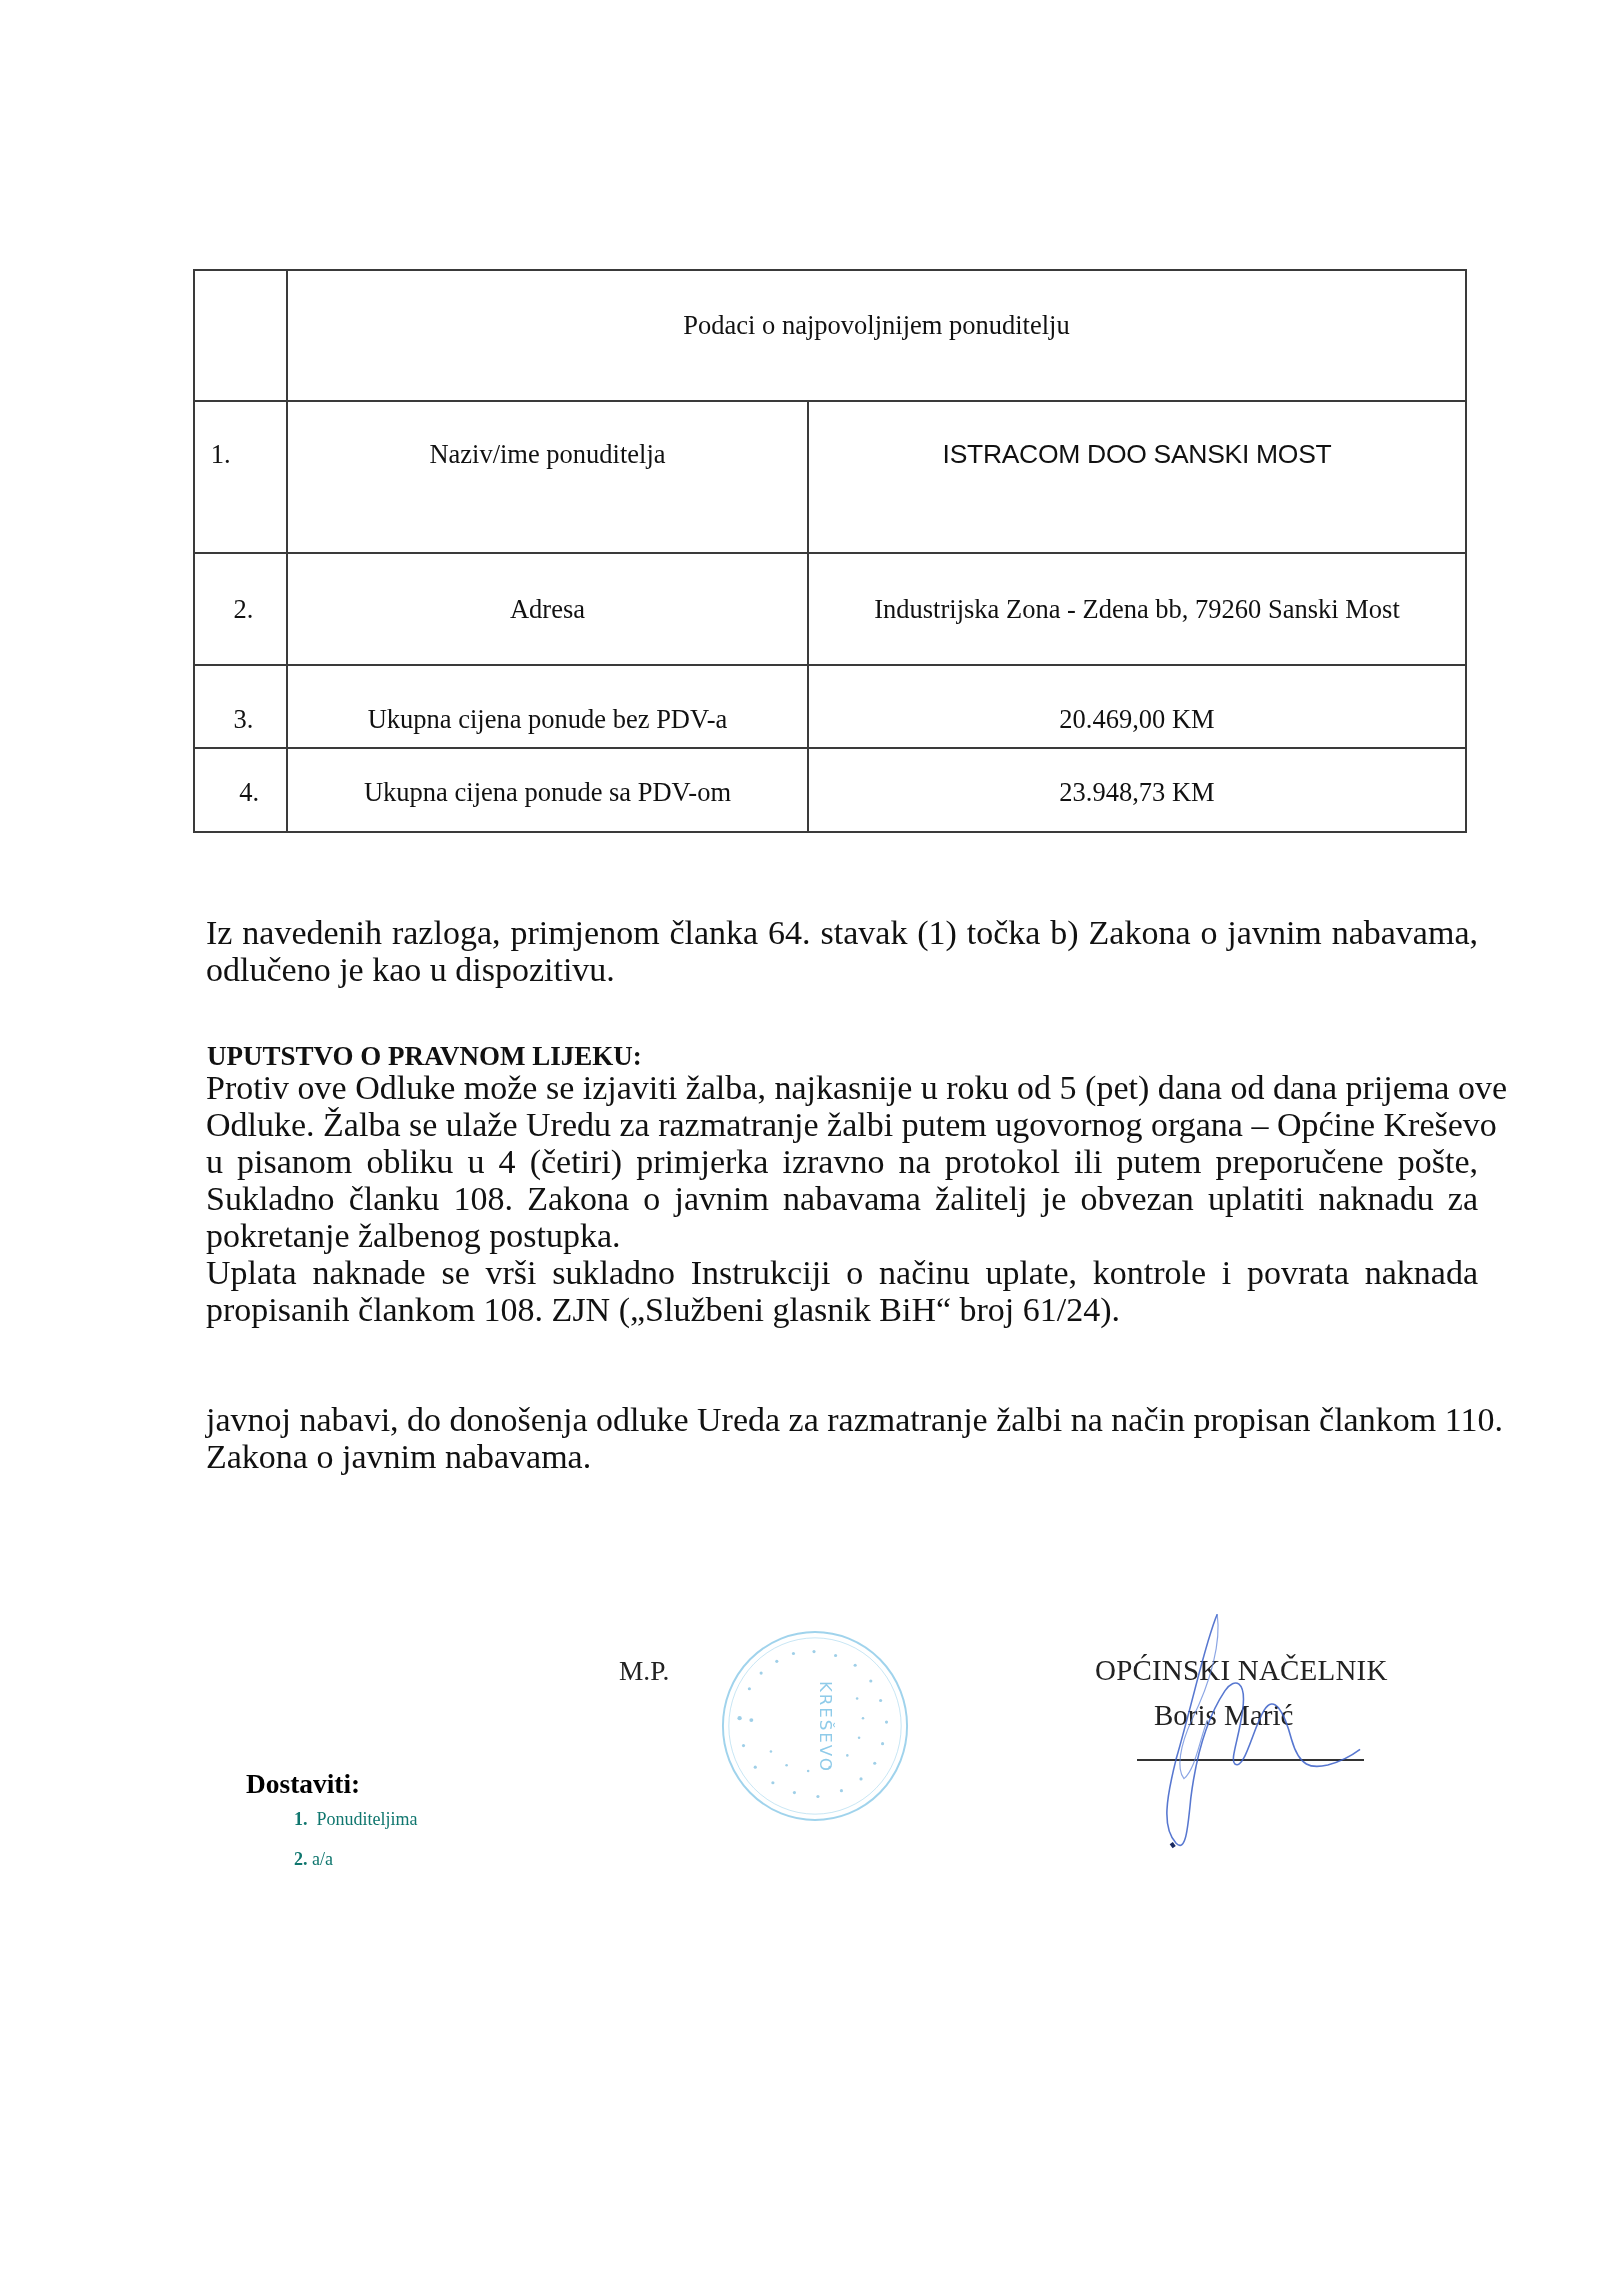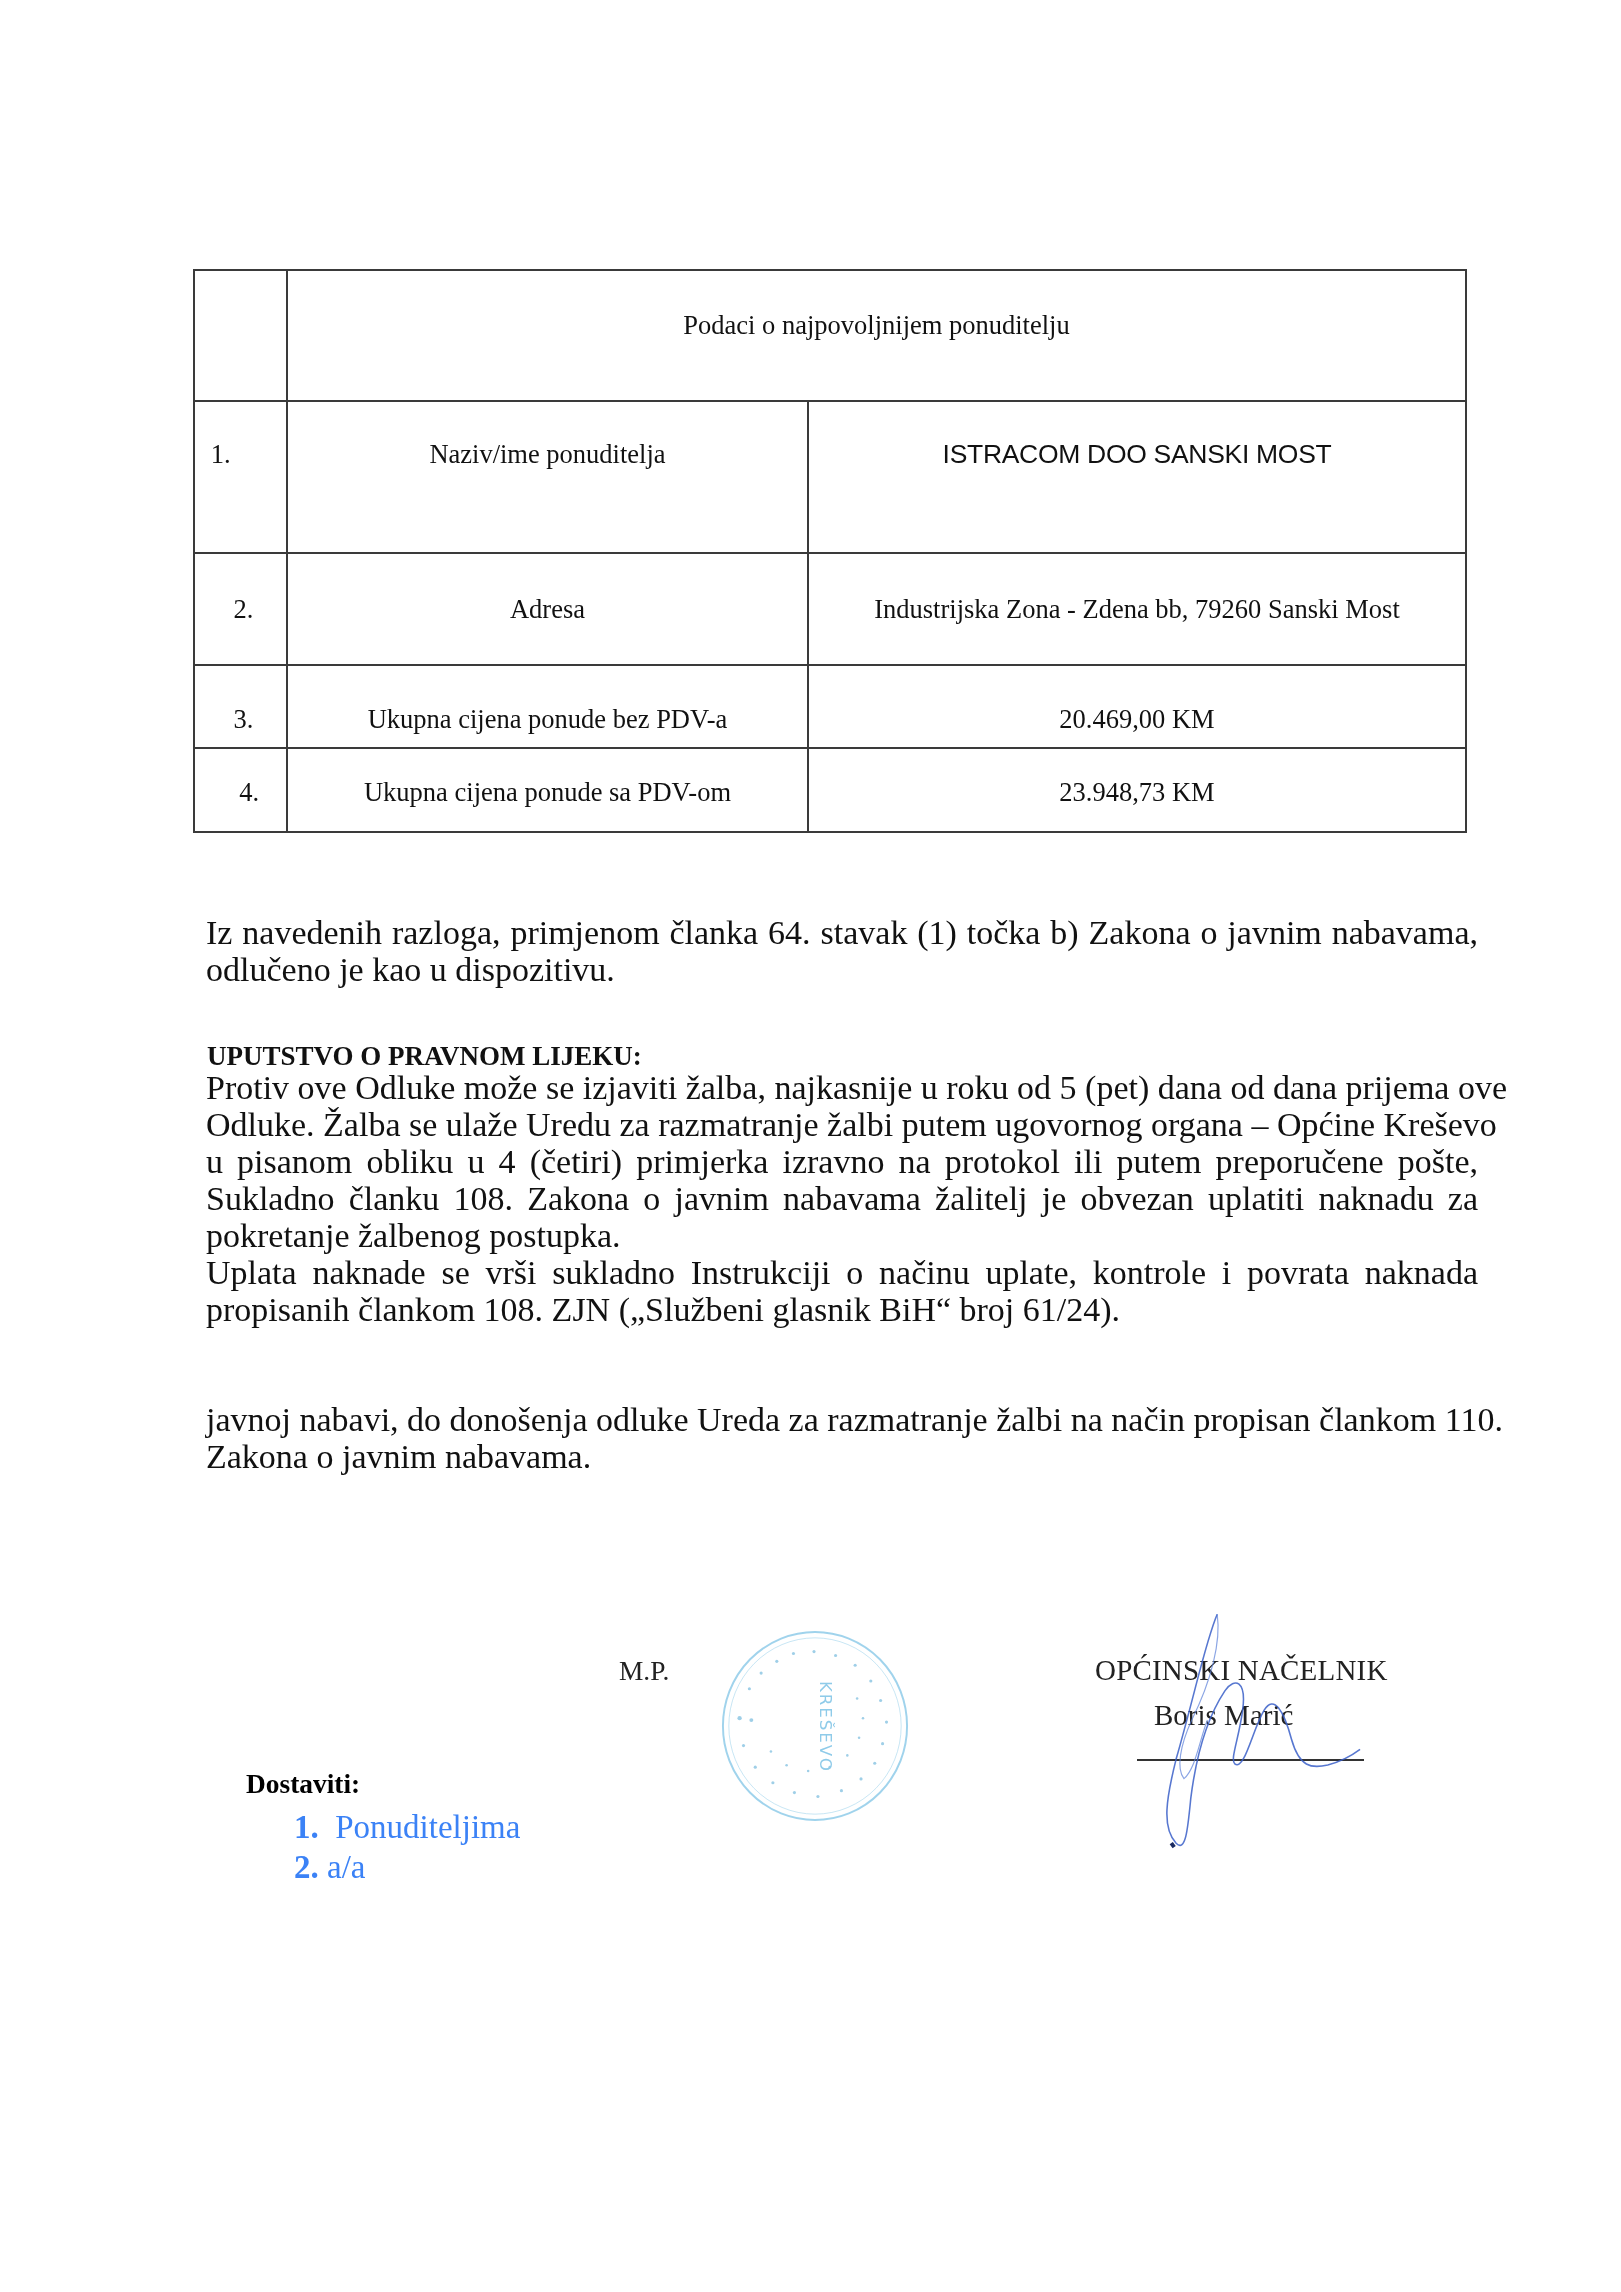--- a/index.html
+++ b/index.html
@@ -38,21 +38,21 @@
 
   
   .mp { position: absolute; left: 619px; top: 1656px; font-size: 27.4px; color: #222; }
   .stamp { position: absolute; left: 720px; top: 1630px; width: 190px; height: 192px; }
   .official-title { position: absolute; left: 1095px; top: 1654px; font-size: 29px; color: #222; letter-spacing: 0.2px; }
   .official-name { position: absolute; left: 1154px; top: 1699px; font-size: 29px; color: #222; }
   .sig-line { position: absolute; left: 1137px; top: 1759px; width: 227px; height: 2px; background: #333; }
   .signature { position: absolute; left: 1137px; top: 1612px; width: 225px; height: 255px; }
 
   .deliver-title { position: absolute; left: 246px; top: 1769px; font-size: 27.4px; font-weight: bold; color: #000000; }
-  .deliver-item { position: absolute; font-size: 33px; color: #3b82f6; }
+  .deliver-item { position: absolute; font-size: 18px; color: #0f766e; }
   .deliver-item .n { font-weight: bold; }
 </style>
 </head>
 <body>
 
 <div class="page">
 
   <table class="offer-table">
     <colgroup>
       <col class="c-num">

